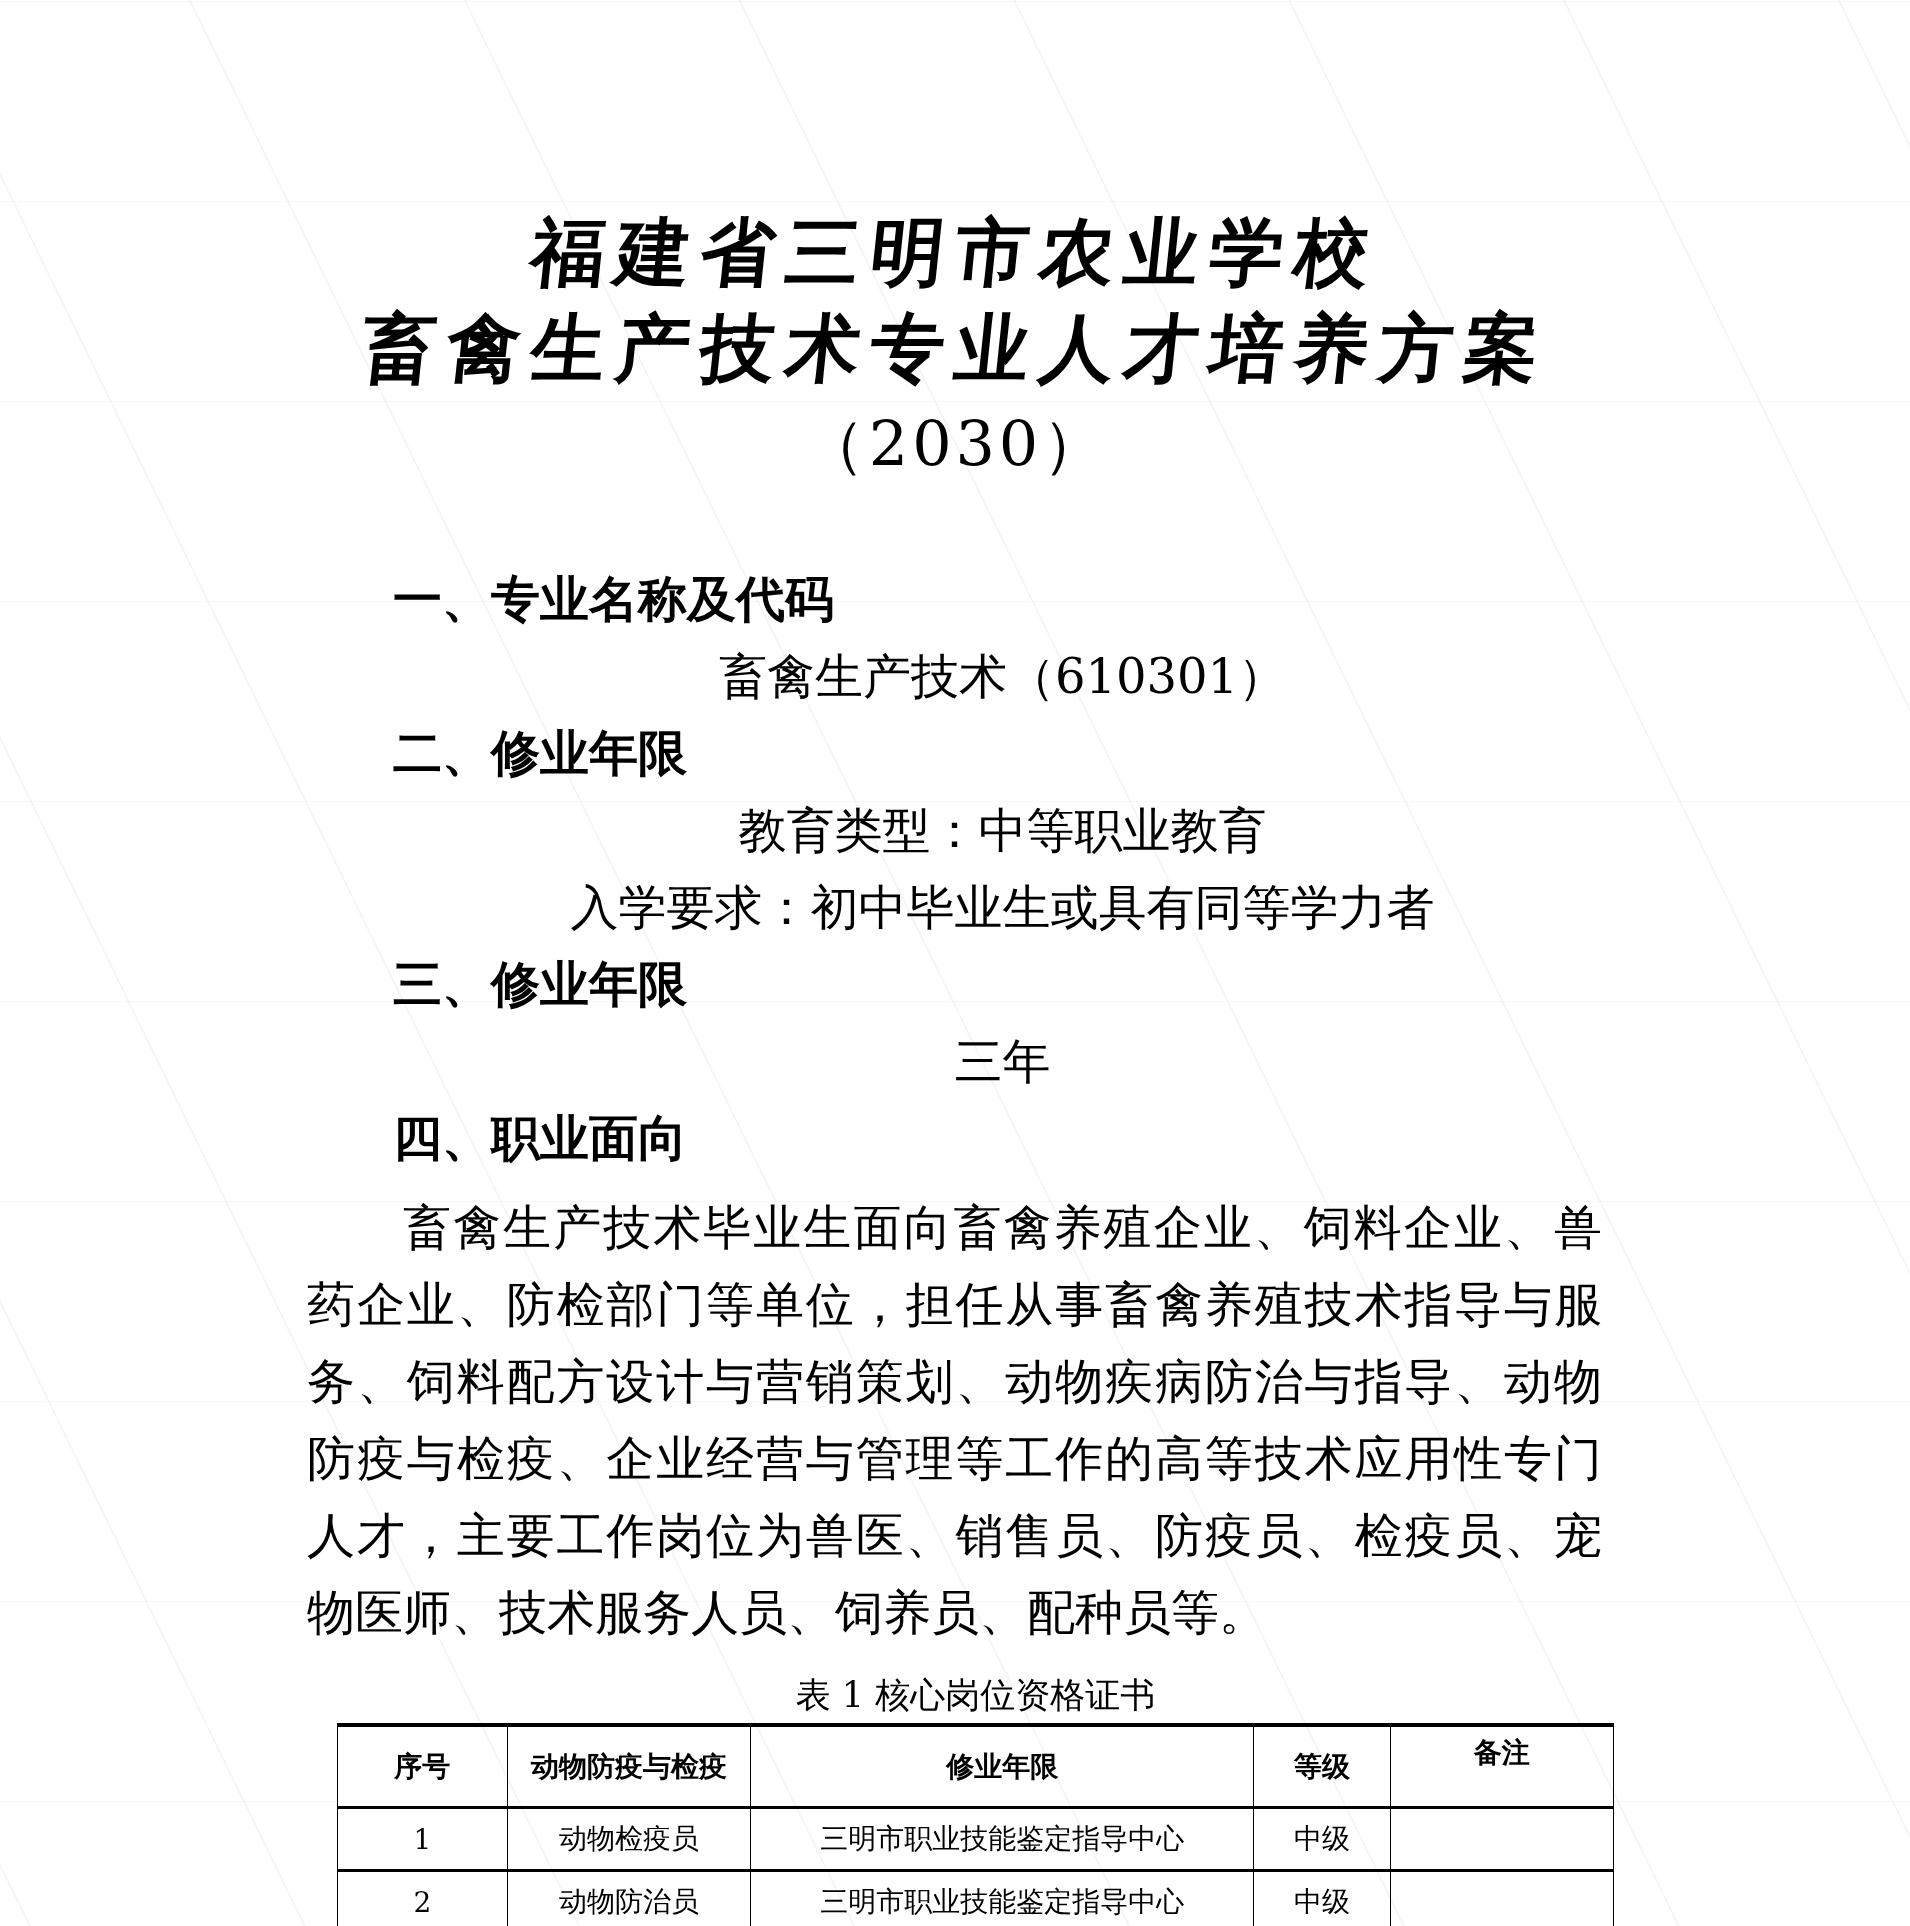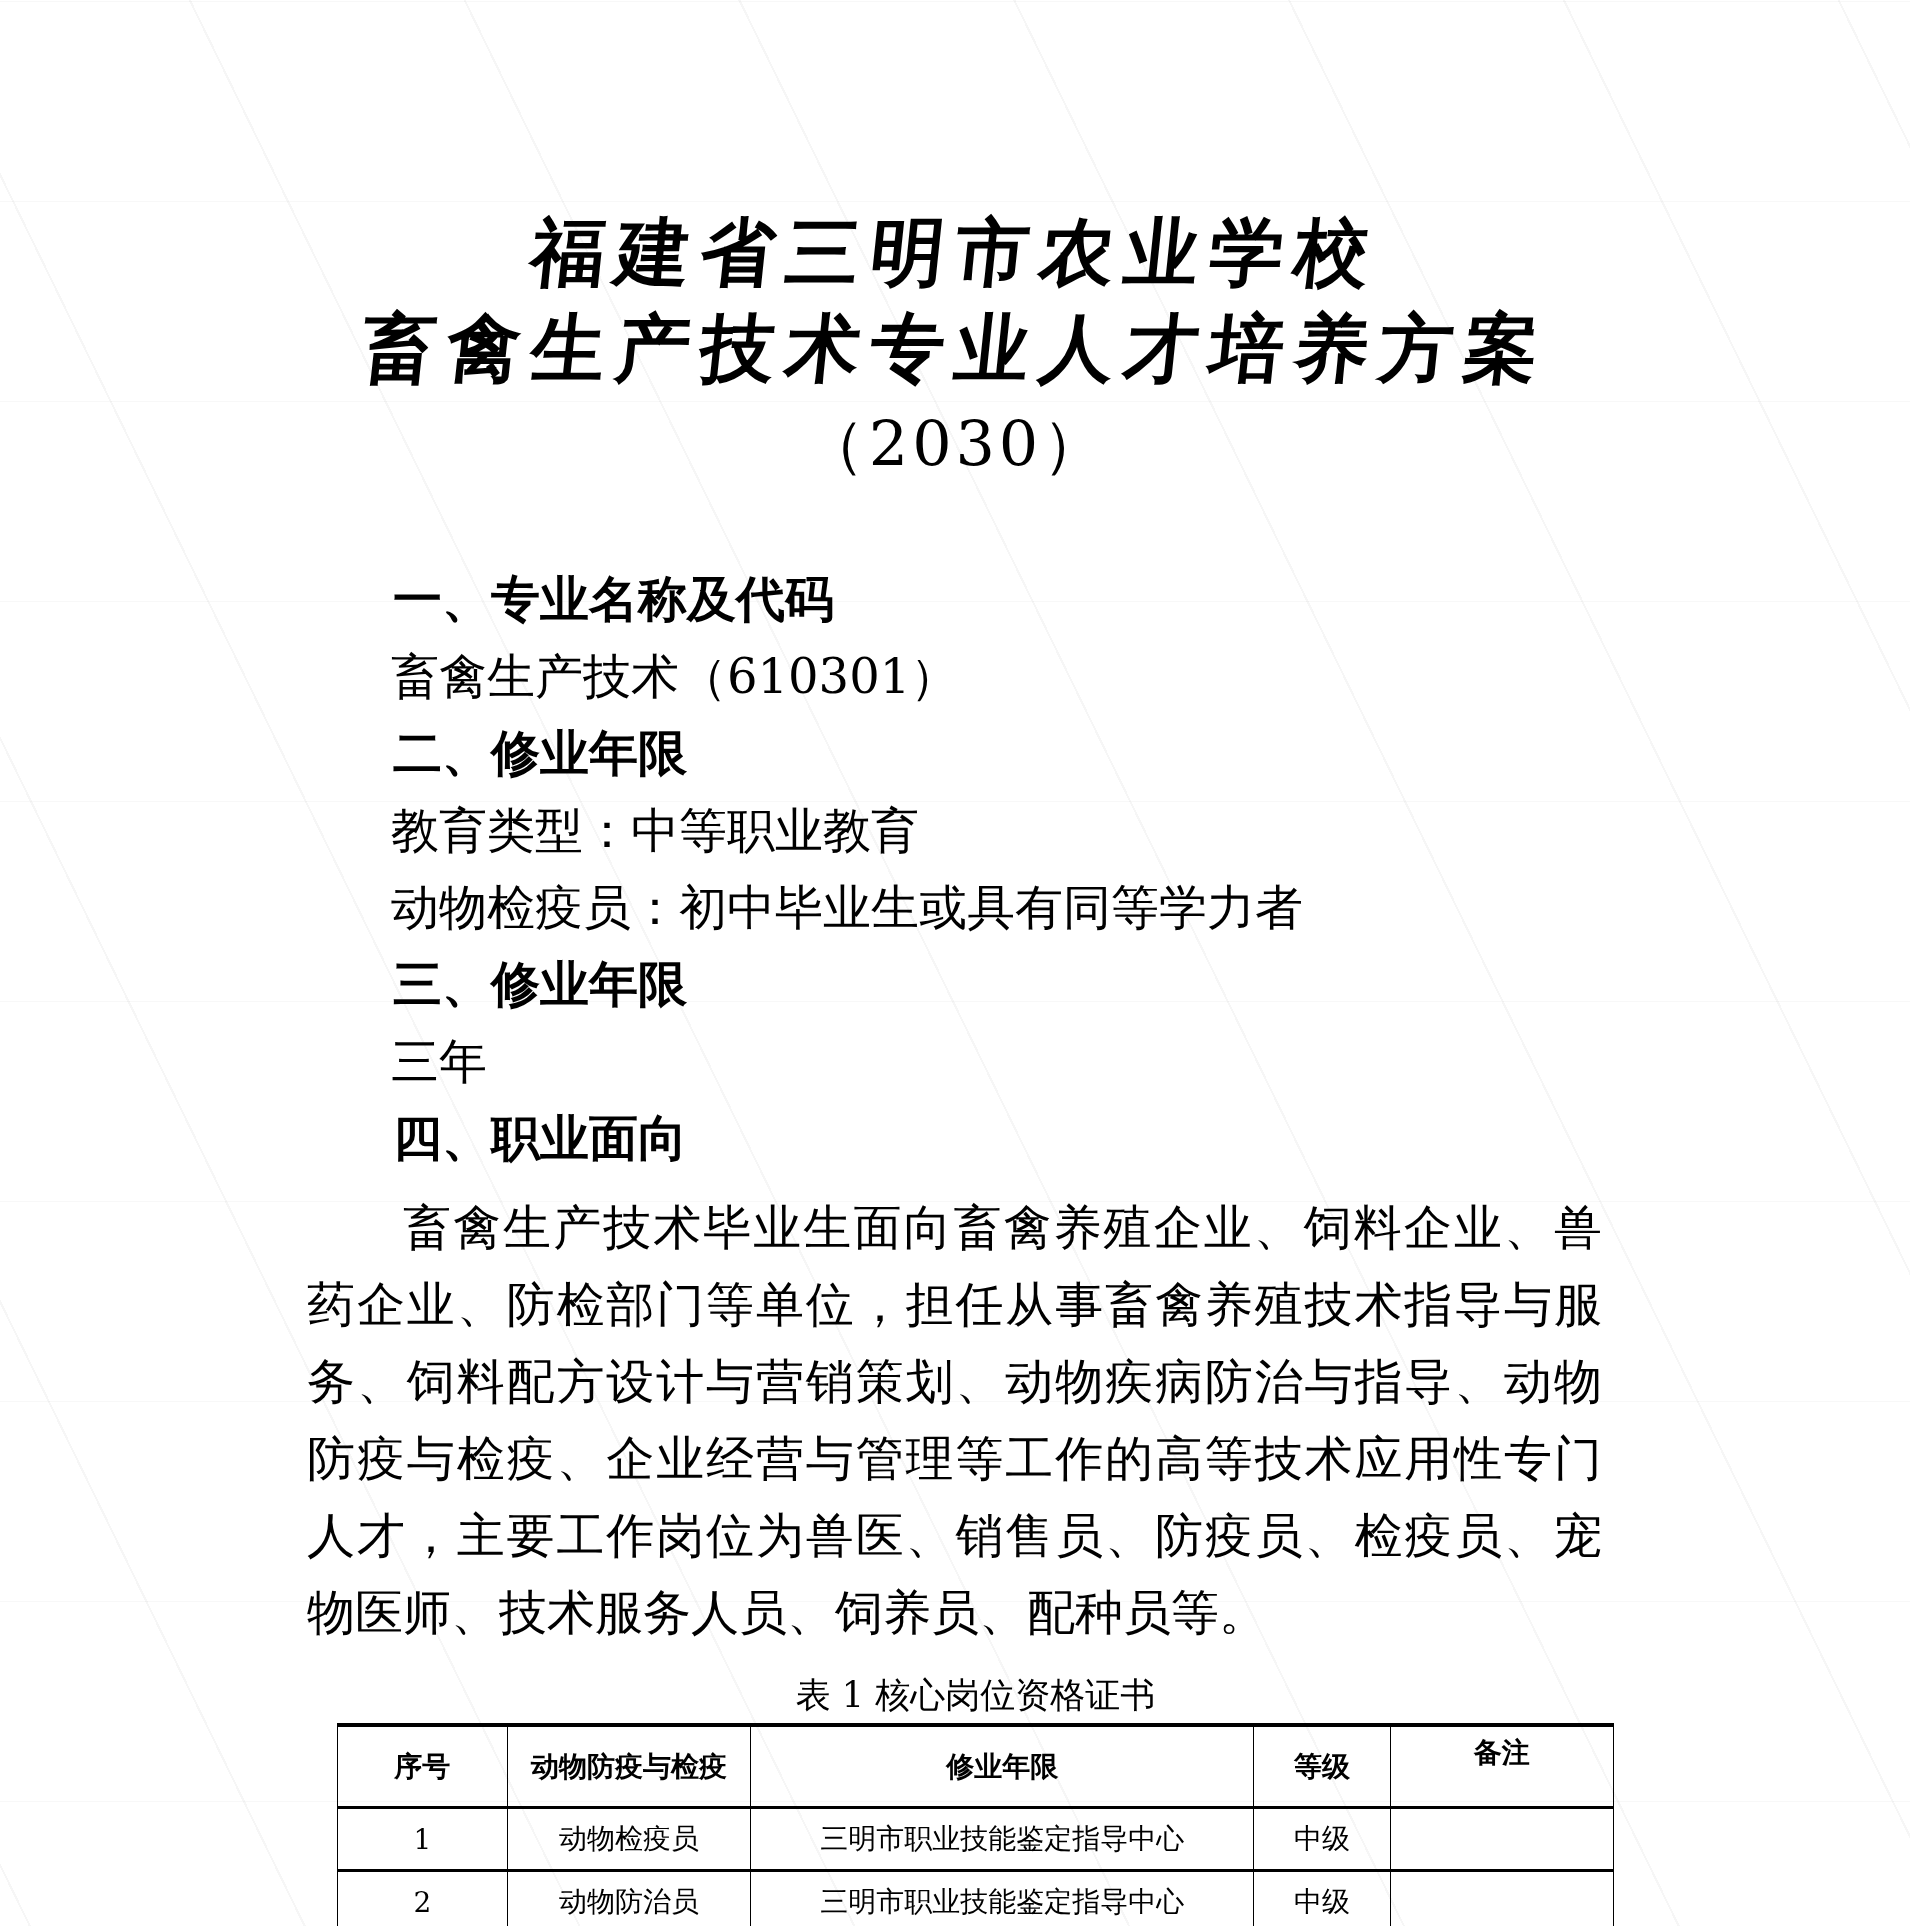--- a/index.html
+++ b/index.html
@@ -50,20 +50,21 @@
     line-height: 77px;
     margin: 0;
     text-indent: 2em;
   }
   .h1-top { margin-top: 69px; }
   .bodyline {
     font-size: 48px;
     line-height: 77px;
     margin: 0;
     text-indent: 2em;
+    text-align: center;
   }
   .para {
     font-size: 48px;
     line-height: 77px;
     margin: 12px;
     text-indent: 2em;
     text-align: justify;
     text-justify: inter-character;
   }
   .table-caption {
@@ -107,21 +108,21 @@
     <div class="title-year">（2030）</div>
   </header>
 
   <main class="content">
 
     <h2 class="heading h1-top">一、专业名称及代码</h2>
     <p class="bodyline">畜禽生产技术（610301）</p>
 
     <h2 class="heading">二、修业年限</h2>
     <p class="bodyline">教育类型：中等职业教育</p>
-    <p class="bodyline">动物检疫员：初中毕业生或具有同等学力者</p>
+    <p class="bodyline">入学要求：初中毕业生或具有同等学力者</p>
 
     <h2 class="heading">三、修业年限</h2>
     <p class="bodyline">三年</p>
 
     <h2 class="heading">四、职业面向</h2>
     <p class="para">畜禽生产技术毕业生面向畜禽养殖企业、饲料企业、兽药企业、防检部门等单位，担任从事畜禽养殖技术指导与服务、饲料配方设计与营销策划、动物疾病防治与指导、动物防疫与检疫、企业经营与管理等工作的高等技术应用性专门人才，主要工作岗位为兽医、销售员、防疫员、检疫员、宠物医师、技术服务人员、饲养员、配种员等。</p>
 
     <div class="table-caption">表 1 核心岗位资格证书</div>
 
     <table class="cert-table">

